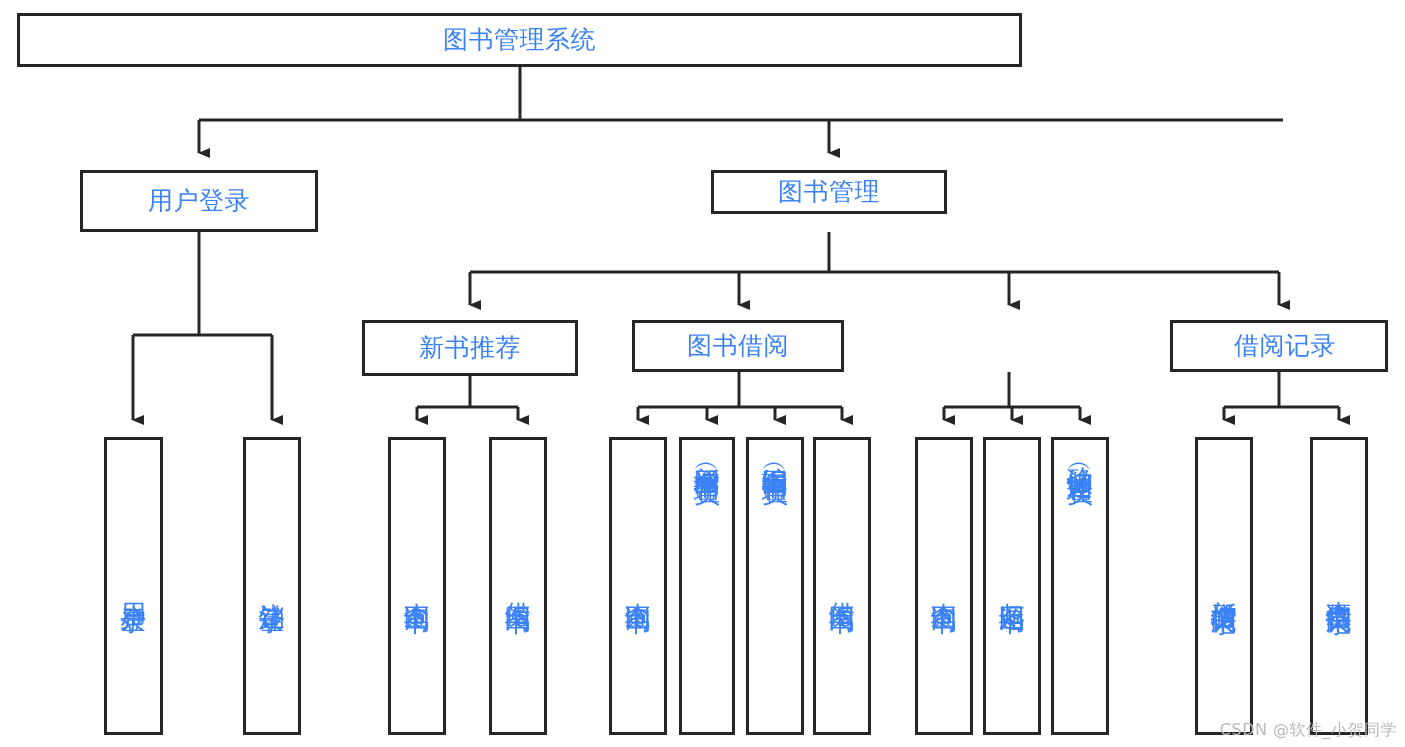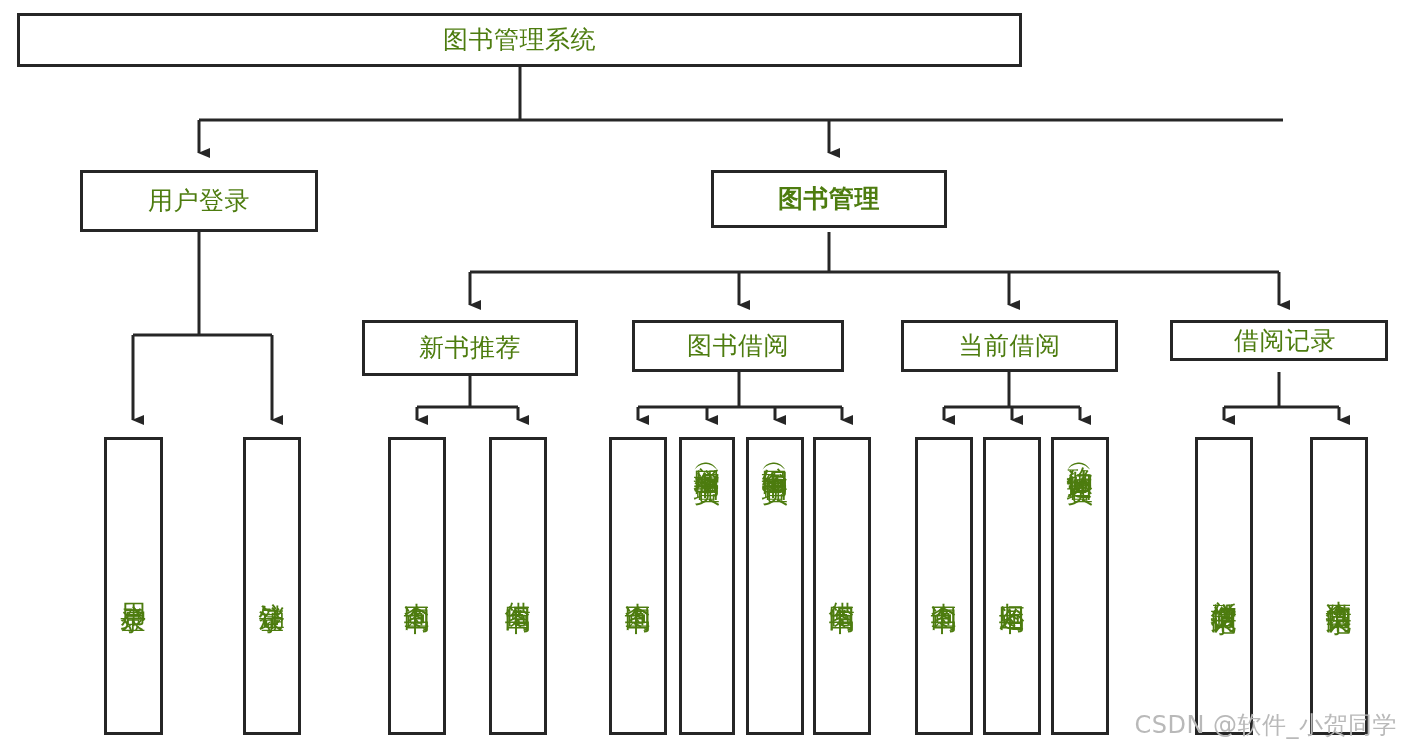--- a/index.html
+++ b/index.html
@@ -25,21 +25,21 @@
     pointer-events: none;
   }
   .node {
     position: absolute;
     box-sizing: border-box;
     border: 3px solid #262626;
     background: #ffffff;
     display: flex;
     align-items: center;
     justify-content: center;
-    color: #4d7c0f;
+    color: #3b82f6;
   }
   .node .label {
     display: block;
     text-align: center;
     line-height: 1.02;
     letter-spacing: 0.5px;
   }
   
   .node.horiz .label {
     font-size: 25px;
@@ -62,21 +62,21 @@
     white-space: nowrap;
   }
   .node.vert.mid {
     align-items: center;
     padding-top: 0;
   }
   .watermark {
     position: absolute;
     right: 8px;
     bottom: 6px;
-    font-size: 24px;
+    font-size: 16px;
     color: #b9b9b9;
     letter-spacing: 0.5px;
     white-space: nowrap;
     font-family: "DejaVu Sans", "Liberation Sans", sans-serif;
   }
 </style>
 </head>
 <body>
 
 <div id="canvas">
@@ -131,34 +131,31 @@
     </g>
   </svg>
 
   <div class="node root horiz" style="left:17px; top:13px; width:1005px; height:54px;">
     <span class="label">图书管理系统</span>
   </div>
 
   <div class="node horiz" style="left:80px; top:170px; width:238px; height:62px;">
     <span class="label">用户登录</span>
   </div>
-  <div class="node horiz" style="left:711px; top:170px; width:236px; height:58px;font-weight:bold;">
+  <div class="node horiz" style="left:711px; top:170px; width:236px; height:44px;">
     <span class="label">图书管理</span>
   </div>
 
   <div class="node horiz" style="left:362px; top:320px; width:216px; height:56px;">
     <span class="label">新书推荐</span>
   </div>
   <div class="node horiz" style="left:632px; top:320px; width:212px; height:52px;">
     <span class="label">图书借阅</span>
   </div>
-  <div class="node horiz" style="left:901px; top:320px; width:217px; height:52px;">
-    <span class="label">当前借阅</span>
-  </div>
-  <div class="node horiz" style="left:1170px; top:320px; width:218px; height:41px;padding-left:12px;">
+  <div class="node horiz" style="left:1170px; top:320px; width:218px; height:52px;padding-left:12px;">
     <span class="label">借阅记录</span>
   </div>
 
   <div class="node vert mid" style="left:104px; top:437px; width:59px; height:298px;">
     <span class="label">用户登录</span>
   </div>
   <div class="node vert mid" style="left:243px; top:437px; width:58px; height:298px;">
     <span class="label">注销登录</span>
   </div>
 

